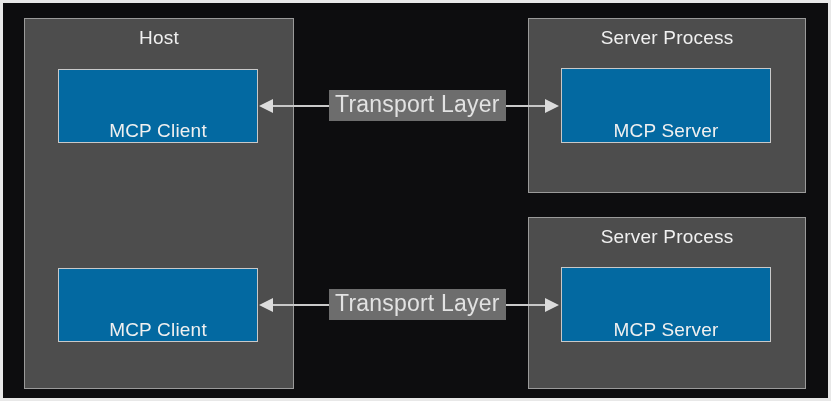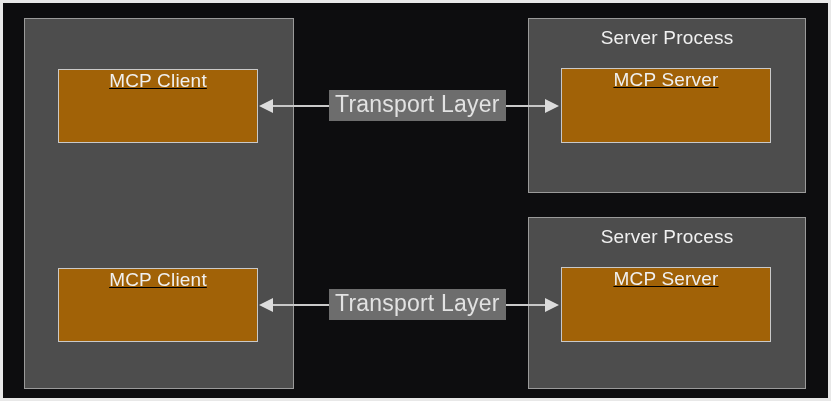--- a/index.html
+++ b/index.html
@@ -30,27 +30,26 @@
     right: 0;
     text-align: center;
     color: #f0f0f0;
     font-size: 19px;
     letter-spacing: 0.2px;
     white-space: nowrap;
   }
   
   .component-box {
     position: absolute;
-    background: #a16207;
+    background: #0369a1;
     border: 1px solid #c9c9c9;
     box-sizing: border-box;
     display: flex;
-    align-items: flex-start;
+    align-items: flex-end;
     justify-content: center;
-    text-decoration: underline;
   }
   .component-label {
     color: #f0f0f0;
     font-size: 19px;
     letter-spacing: 0.2px;
     white-space: nowrap;
   }
   
   #host-box   { left: 21px;  top: 15px;  width: 270px; height: 371px; }
   #host-title { top: 24px; }
@@ -89,20 +88,21 @@
   }
   #transport-label-top    { left: 326px; top: 87px; }
   #transport-label-bottom { left: 326px; top: 286px; }
 </style>
 </head>
 <body>
 
 <div id="canvas">
 
   <div class="container-box" id="host-box"></div>
+  <div class="container-title" id="host-title" style="left:21px; width:270px;">Host</div>
 
   <div class="component-box" id="mcp-client-top">
     <span class="component-label">MCP Client</span>
   </div>
 
   <div class="component-box" id="mcp-client-bottom">
     <span class="component-label">MCP Client</span>
   </div>
 
   <div class="container-box" id="server-process-top"></div>

